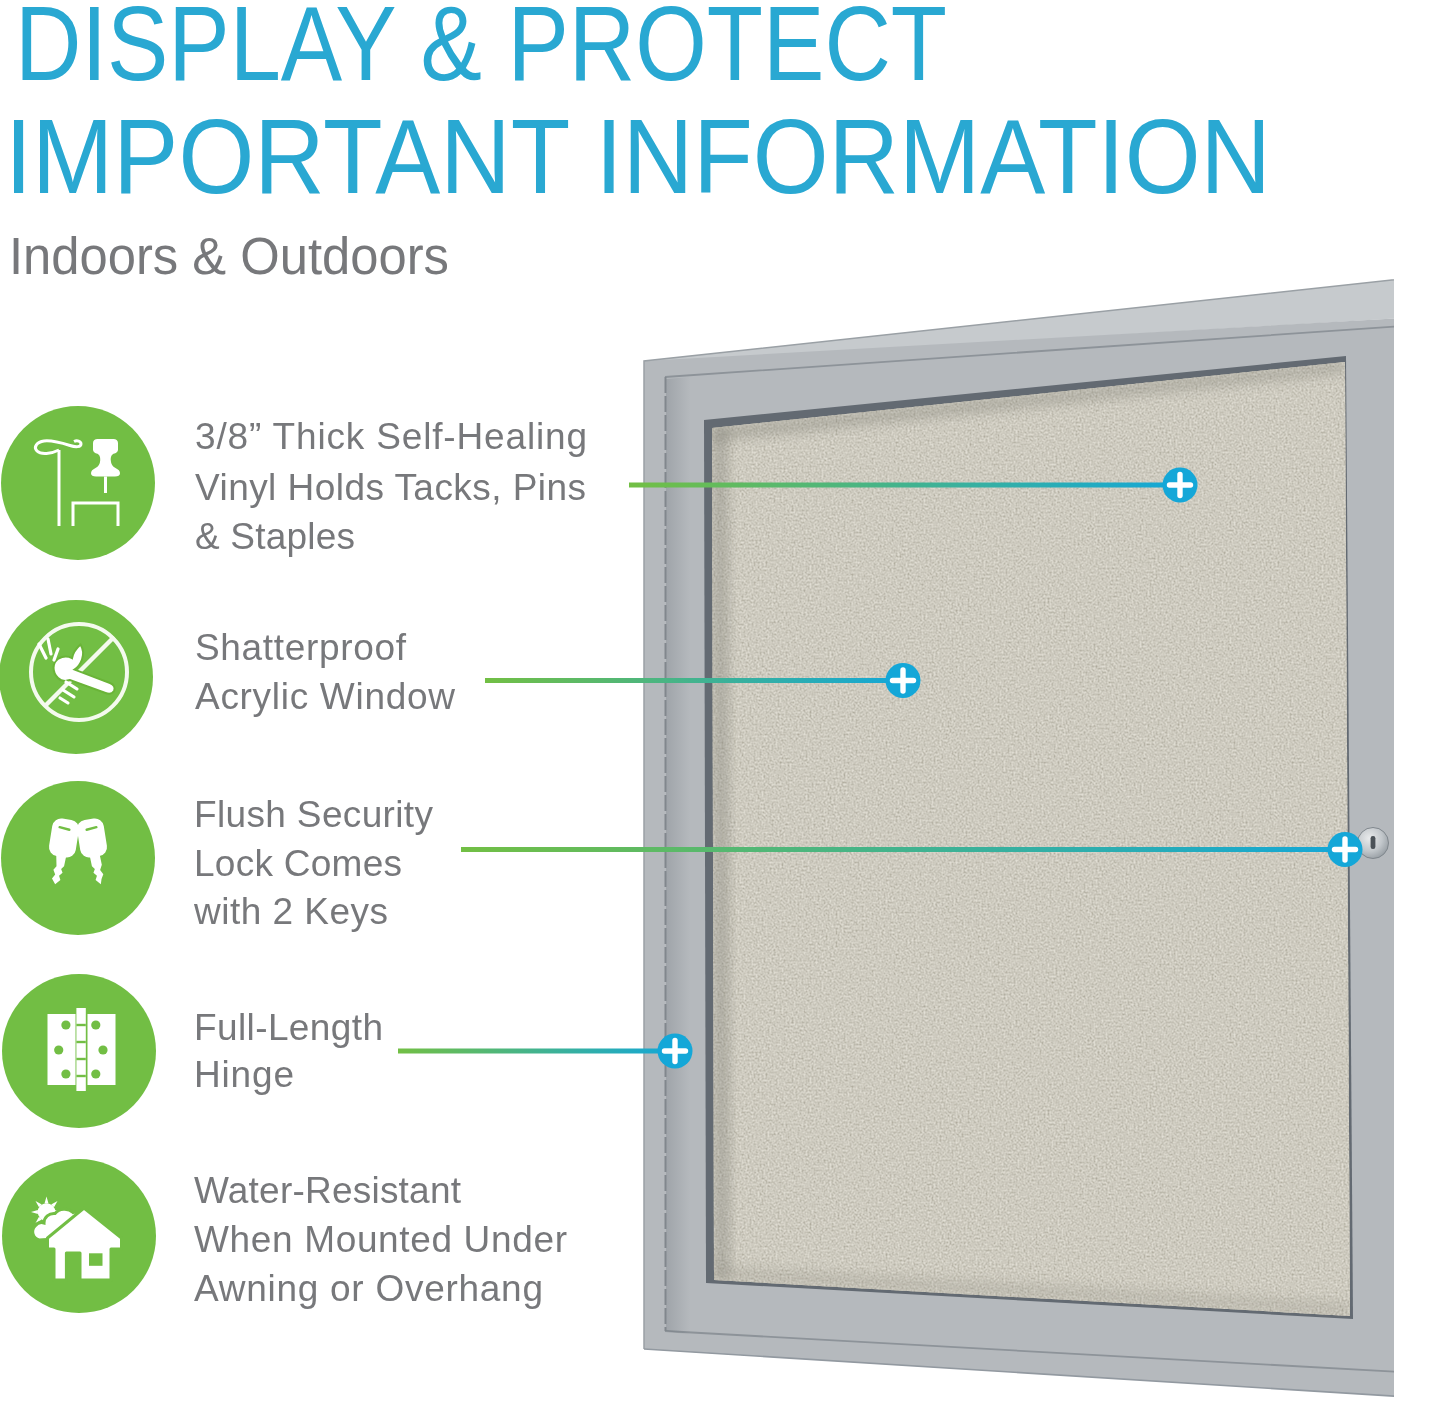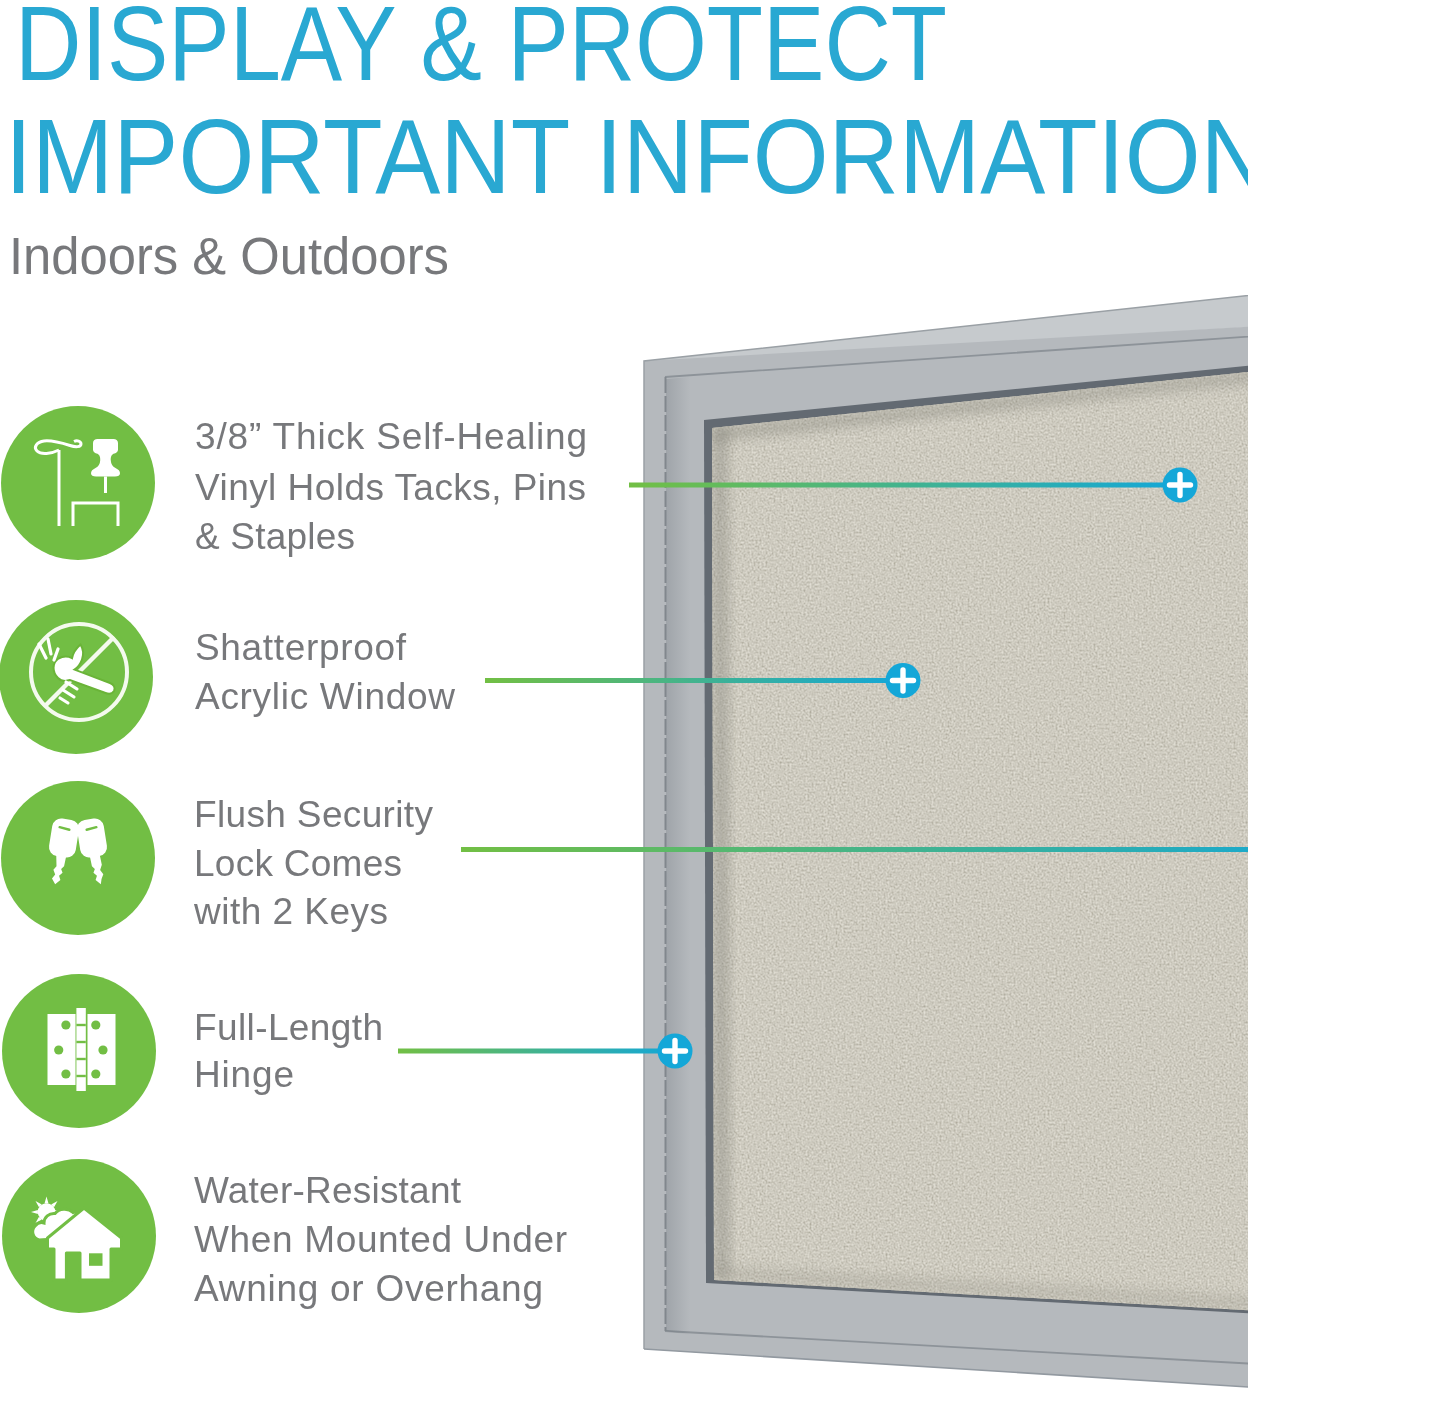--- a/index.html
+++ b/index.html
@@ -1,16 +1,16 @@
 <!DOCTYPE html>
 <html><head>
 <meta charset="utf-8">
 <style>
 html,body{margin:0;padding:0;background:#ffffff;}
-#page{position:relative;width:1248px;height:1404px;overflow:hidden;background:#fff;}
+#page{position:relative;width:1394px;height:1404px;overflow:hidden;background:#fff;}
 svg{display:block;}
 text{font-family:"Liberation Sans",sans-serif;}
 </style>
 </head>
 <body>
 <div id="page">
 <svg width="1445" height="1404" viewBox="0 0 1445 1404">
 <defs>
   <linearGradient id="lg1" gradientUnits="userSpaceOnUse" x1="629" y1="0" x2="1180" y2="0">
     <stop offset="0" stop-color="#72bf44"></stop>

